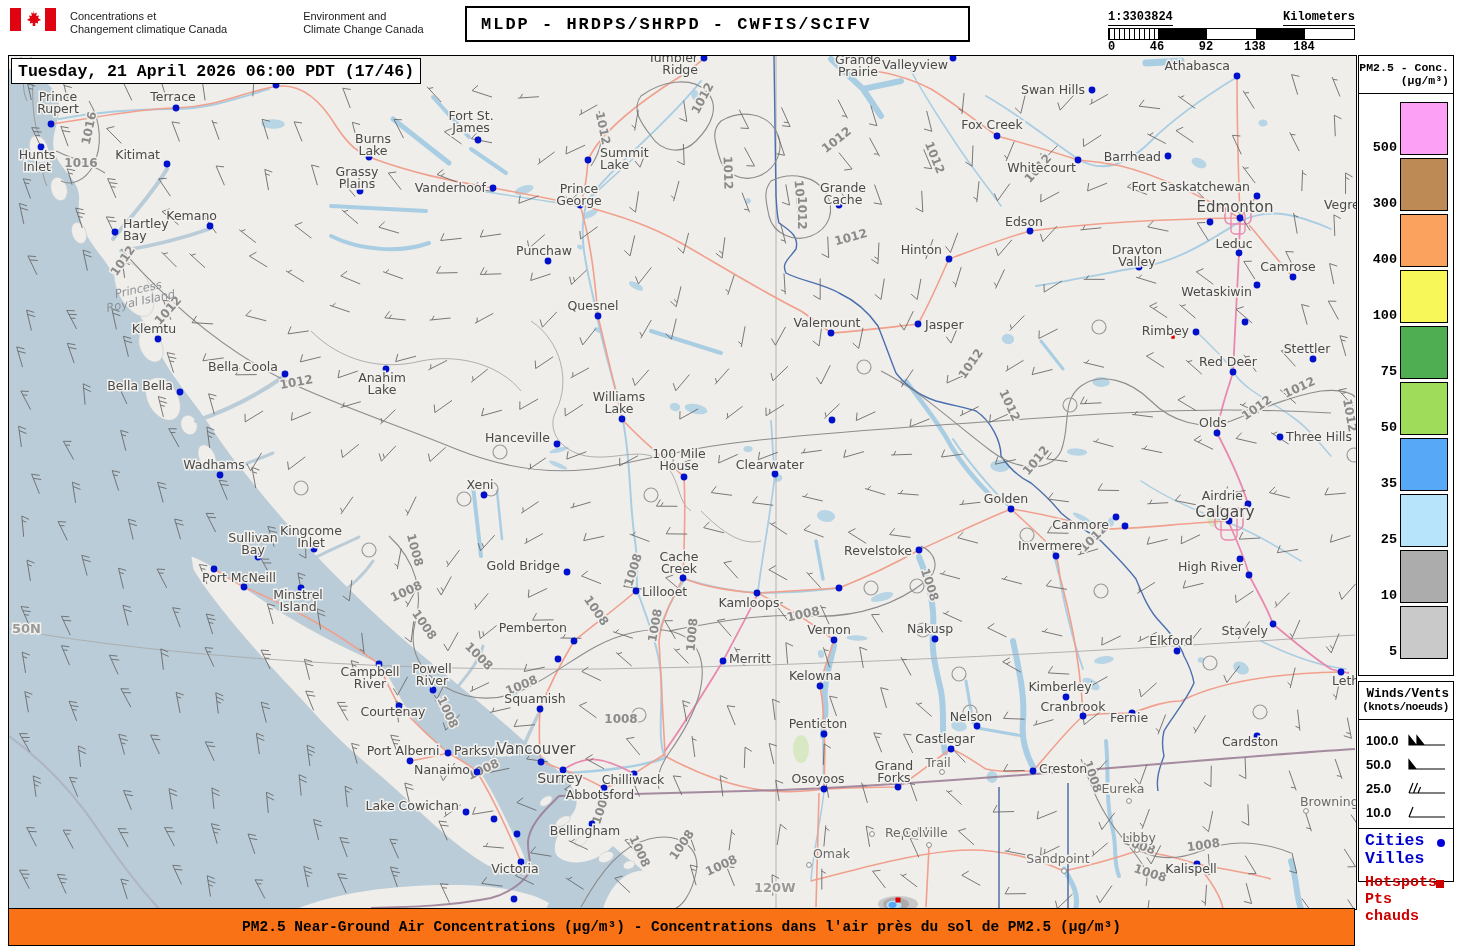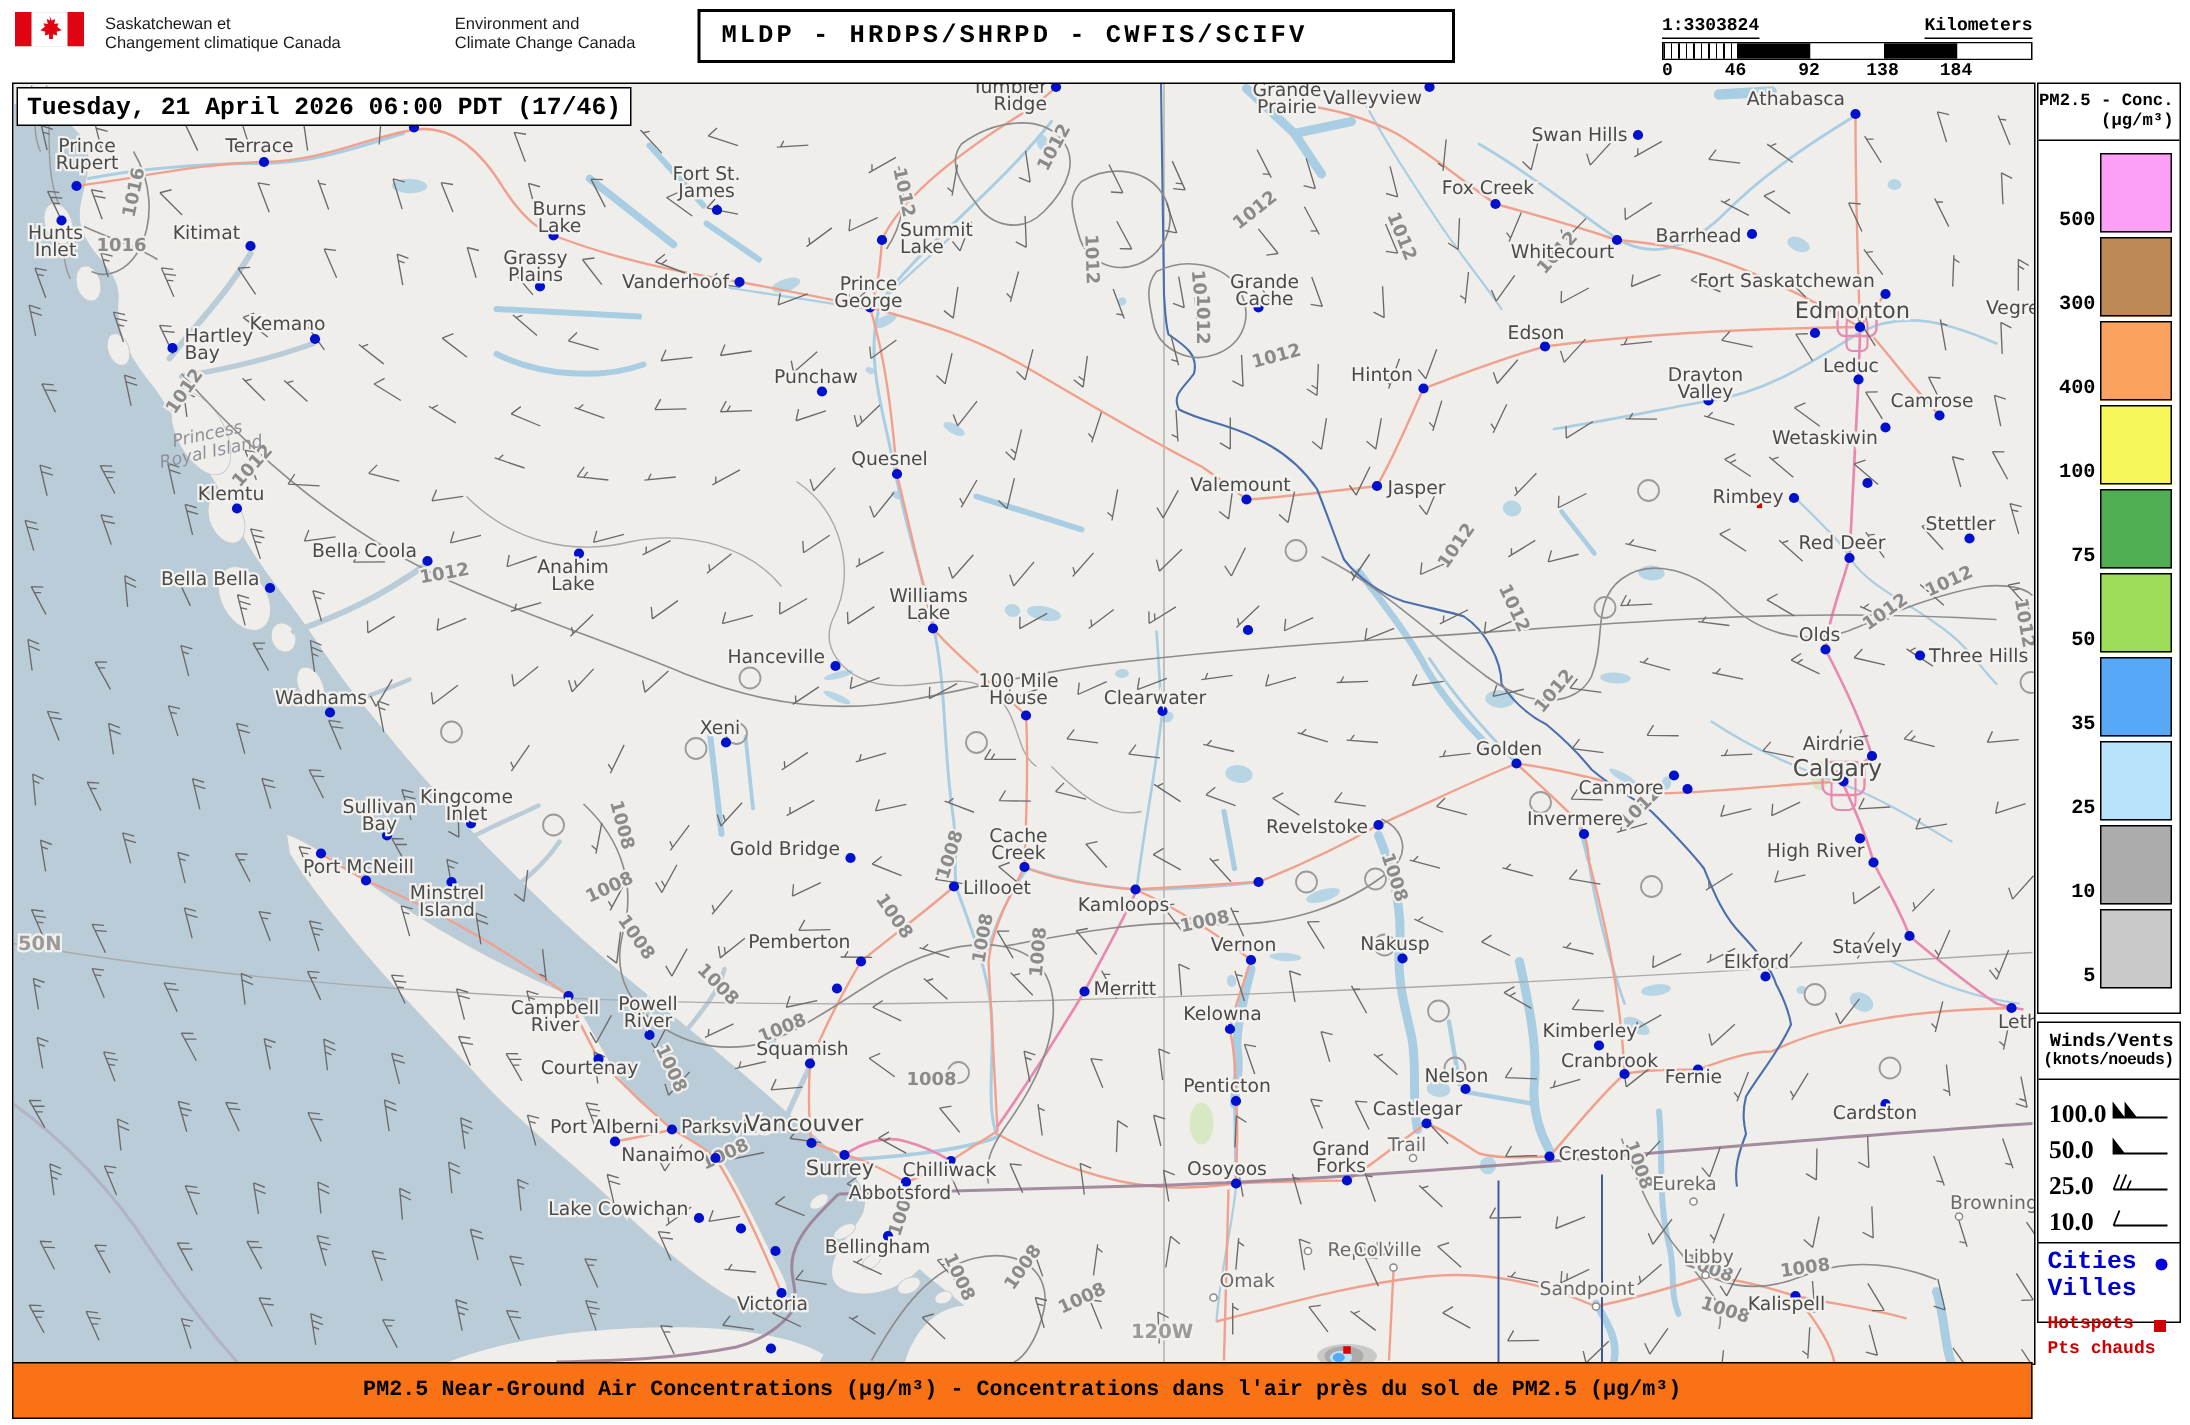--- a/index.html
+++ b/index.html
@@ -33,47 +33,47 @@
   .pm-title{font-family:"Liberation Mono",monospace;font-weight:bold;font-size:11.5px;text-align:right;
             padding:5px 4px 0 0;white-space:nowrap;}
   .pm-title2{font-family:"Liberation Mono",monospace;font-weight:bold;font-size:11.5px;text-align:right;padding:0 4px 4px 0;}
   .hr{border-top:1.5px solid #000;margin:2px 0 0 0;}
   .swrow{position:absolute;left:0;width:100%;height:53px;}
   .swrow .lab{position:absolute;right:56px;bottom:0px;font-family:"Liberation Mono",monospace;
               font-weight:bold;font-size:13.5px;}
   .swrow .sw{position:absolute;right:5px;top:0;width:48px;height:53px;border:1px solid #000;box-sizing:border-box;}
   #wind-panel{top:681px;height:181px;}
   .windrow{position:absolute;left:0;width:100%;height:24px;}
-  .windrow .lab{position:absolute;left:7px;top:3px;font-family:Liberation Serif, serif;font-weight:bold;font-size:17px;}
+  .windrow .lab{position:absolute;left:7px;top:3px;font-family:Liberation Sans, sans-serif;font-weight:bold;font-size:13px;}
   .windrow svg{position:absolute;right:4px;top:2px;}
   #marker-panel{top:828px;height:54px;}
   .mk{font-family:"Liberation Mono",monospace;font-weight:bold;line-height:18px;padding-left:6px;position:relative;}
   .mk.blue{color:#0000cc;font-size:16.5px;}
-  .mk.red{color:#cc0000;font-size:12px;line-height:17px;}
+  .mk.red{color:#cc0000;font-size:15px;line-height:17px;}
   .mk .dot{position:absolute;right:8px;top:7px;width:8px;height:8px;border-radius:50%;background:#0000dd;}
   .mk .sq{position:absolute;right:9px;top:6px;width:8px;height:8px;background:#cc0000;}
   
   #caption{left:8px;top:908px;width:1347px;height:38px;border:1.5px solid #000;background:#f97316;box-sizing:border-box;
            display:flex;flex-direction:column;justify-content:center;align-items:center;gap:0px;}
   #caption div{font-family:"Liberation Mono",monospace;font-weight:bold;font-size:14.5px;color:#000;white-space:nowrap;}
 </style>
 </head>
 <body>
 
 <div id="stage">
 
   <div id="agency" class="abs">
     <svg id="flag" viewBox="0 0 46 23">
       <rect x="0" y="0" width="46" height="23" fill="#fff" stroke="#ddd" stroke-width="0.5"></rect>
       <rect x="0" y="0" width="11" height="23" fill="#e00413"></rect>
       <rect x="35" y="0" width="11" height="23" fill="#e00413"></rect>
       <path fill="#e00413" d="M23 2.5 l1.5 3.2 2.3-1.1 -0.6 3.4 2.8-0.5 -0.9 2.4 3 2.2 -3.3 1.1 0.3 2.4 -2.8-0.8 0 3.2 h-2.6 l0-3.2 -2.8 0.8 0.3-2.4 -3.3-1.1 3-2.2 -0.9-2.4 2.8 0.5 -0.6-3.4 2.3 1.1 z"></path>
     </svg>
     <div class="agency-txt">
-      <div>Saskatchewan et</div>
+      <div>Concentrations et</div>
       <div>Changement climatique Canada</div>
     </div>
     <div class="agency-txt" style="margin-left:62px">
       <div>Environment and</div>
       <div>Climate Change Canada</div>
     </div>
   </div>
 
   <div id="title-box" class="abs">
     <span>MLDP - HRDPS/SHRPD - CWFIS/SCIFV</span>

